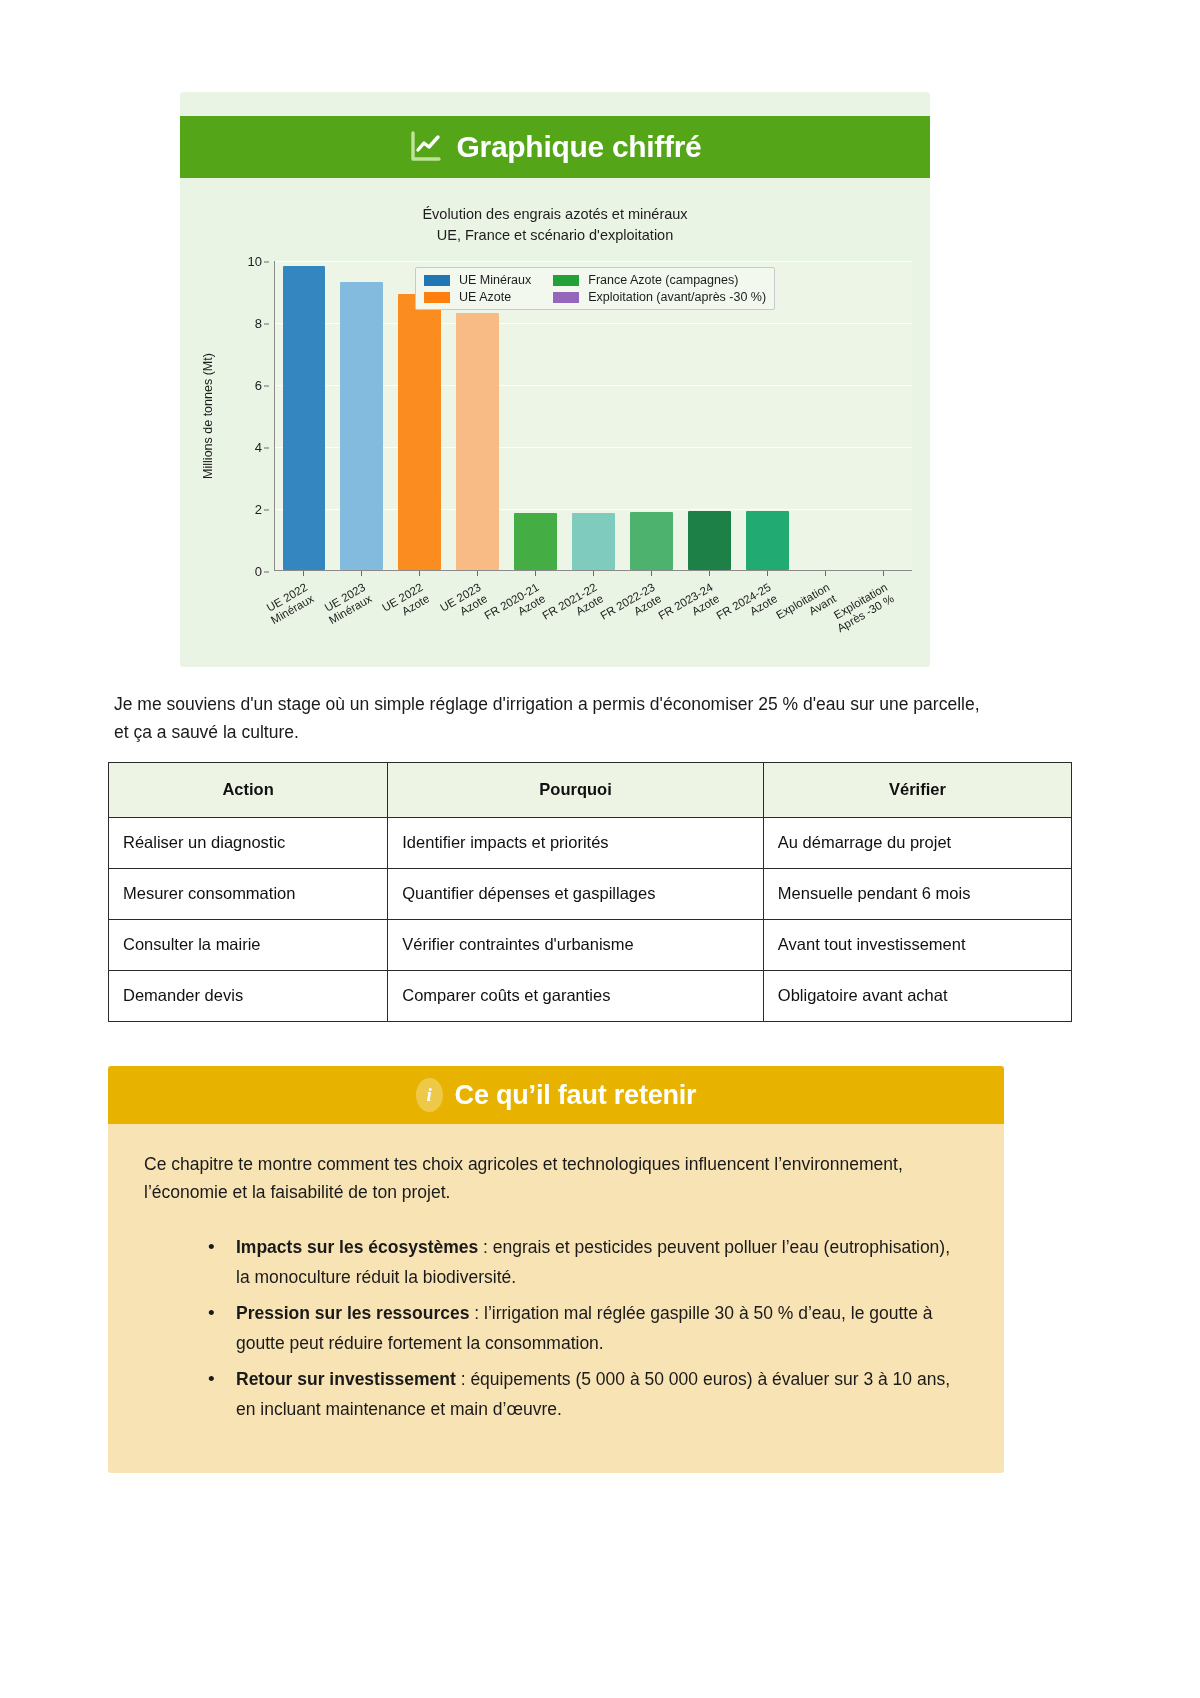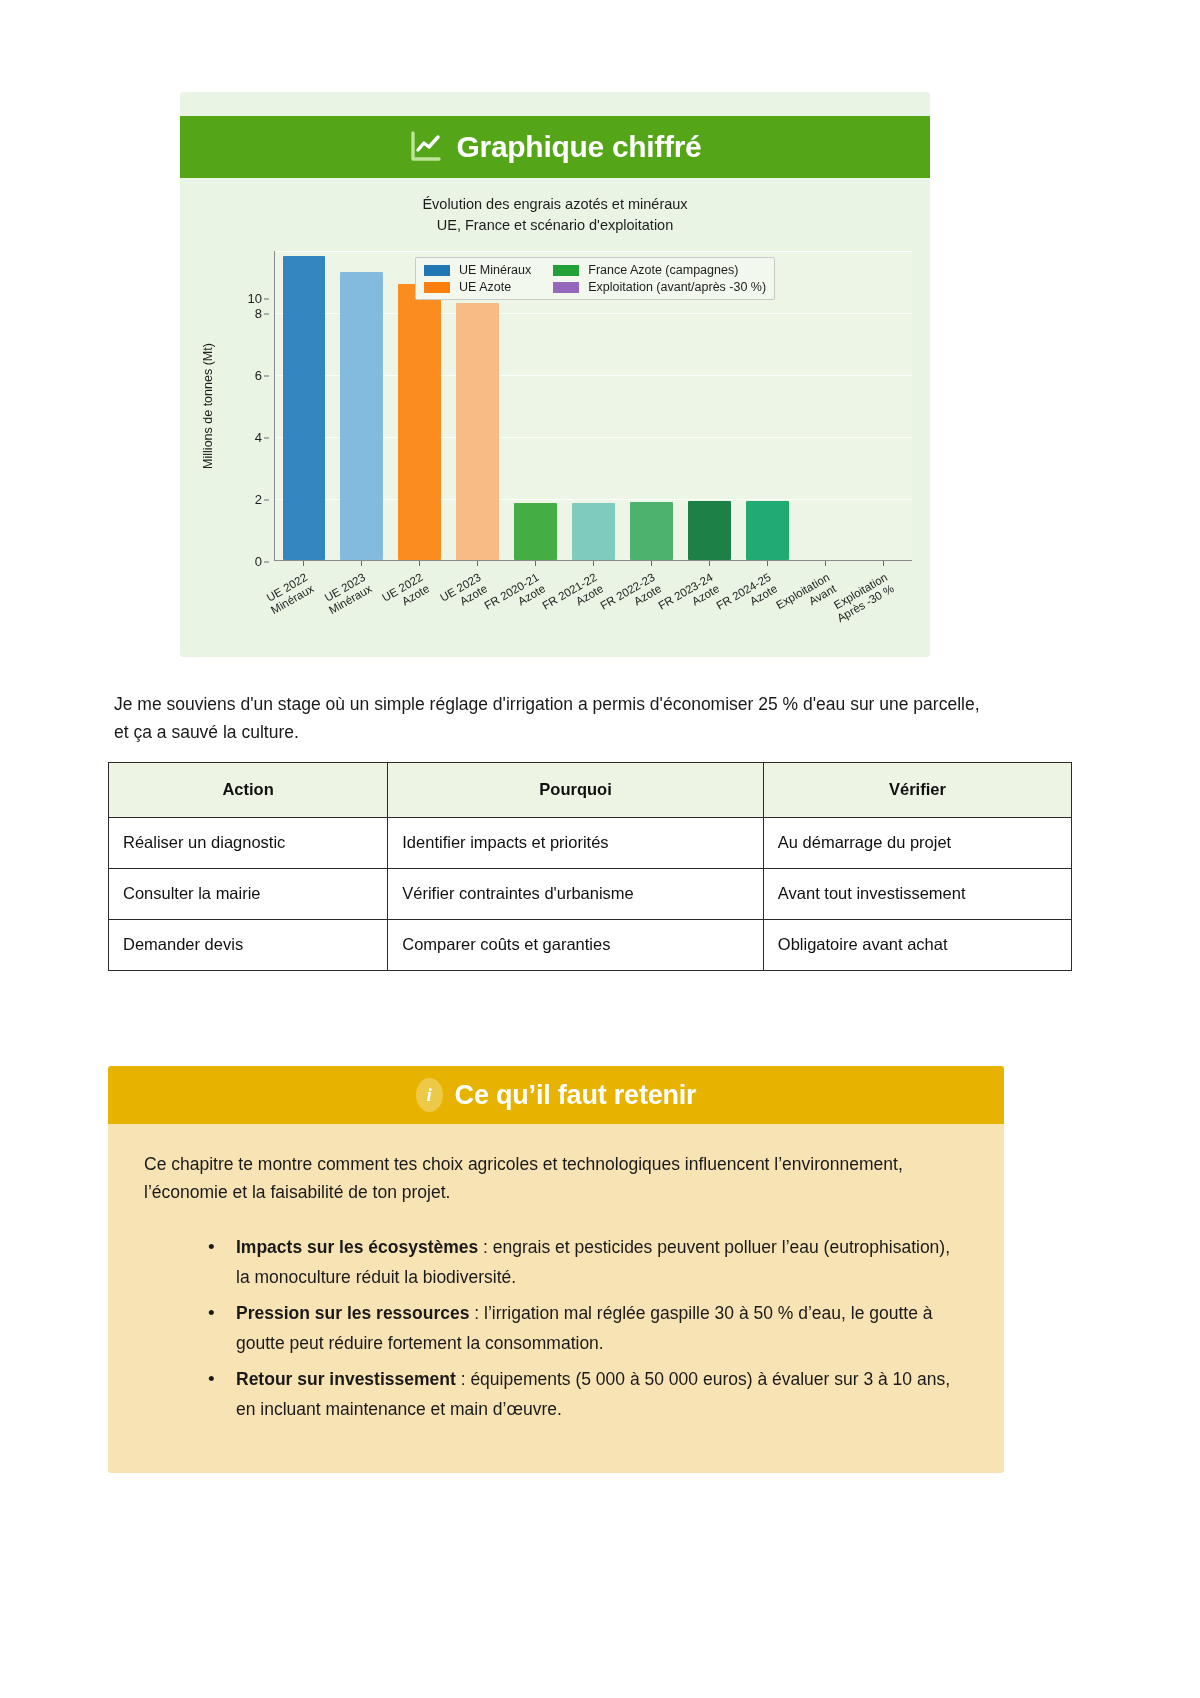--- a/index.html
+++ b/index.html
@@ -46,21 +46,21 @@
     height: 34px;
     display: block;
   }
   .chart-header .hdr-title {
     color: #ffffff;
     font-size: 30px;
     font-weight: bold;
     letter-spacing: -0.3px;
   }
   .chart-body {
-    padding: 16px 18px 26px 18px;
+    padding: 26px 18px 26px 18px;
     background: #eaf4e4;
   }
   .chart-title {
     text-align: center;
     font-size: 14.5px;
     line-height: 1.42;
     color: #1d1d1d;
     margin: 0 0 16px 0;
     font-weight: normal;
   }
@@ -368,21 +368,21 @@
       <div class="plot-wrap">
         <div class="ylabel">
           <span>Millions de tonnes (Mt)</span>
         </div>
         <div class="yticks" id="yticks">
             <div class="ytick" style="top: 310px;">0</div>
             <div class="ytick" style="top: 248px;">2</div>
             <div class="ytick" style="top: 186px;">4</div>
             <div class="ytick" style="top: 124px;">6</div>
             <div class="ytick" style="top: 62px;">8</div>
-            <div class="ytick" style="top: 0px; margin-top: 47px;">10</div>
+            <div class="ytick" style="top: 0px;">10</div>
           </div>
         <div class="plot-area" id="plotArea">
           <div id="gridlines">
               <div class="gridline" style="top: 248px;"></div>
               <div class="gridline" style="top: 186px;"></div>
               <div class="gridline" style="top: 124px;"></div>
               <div class="gridline" style="top: 62px;"></div>
               <div class="gridline" style="top: 0px;"></div>
             </div>
           <div class="bars" id="bars">
@@ -507,20 +507,25 @@
           <th>Vérifier</th>
         </tr>
       </thead>
       <tbody id="tableBody">
           <tr>
             <td>Réaliser un diagnostic</td>
             <td>Identifier impacts et priorités</td>
             <td>Au démarrage du projet</td>
           </tr>
           <tr>
+            <td>Mesurer consommation</td>
+            <td>Quantifier dépenses et gaspillages</td>
+            <td>Mensuelle pendant 6 mois</td>
+          </tr>
+          <tr>
             <td>Consulter la mairie</td>
             <td>Vérifier contraintes d'urbanisme</td>
             <td>Avant tout investissement</td>
           </tr>
           <tr>
             <td>Demander devis</td>
             <td>Comparer coûts et garanties</td>
             <td>Obligatoire avant achat</td>
           </tr>
         </tbody>

